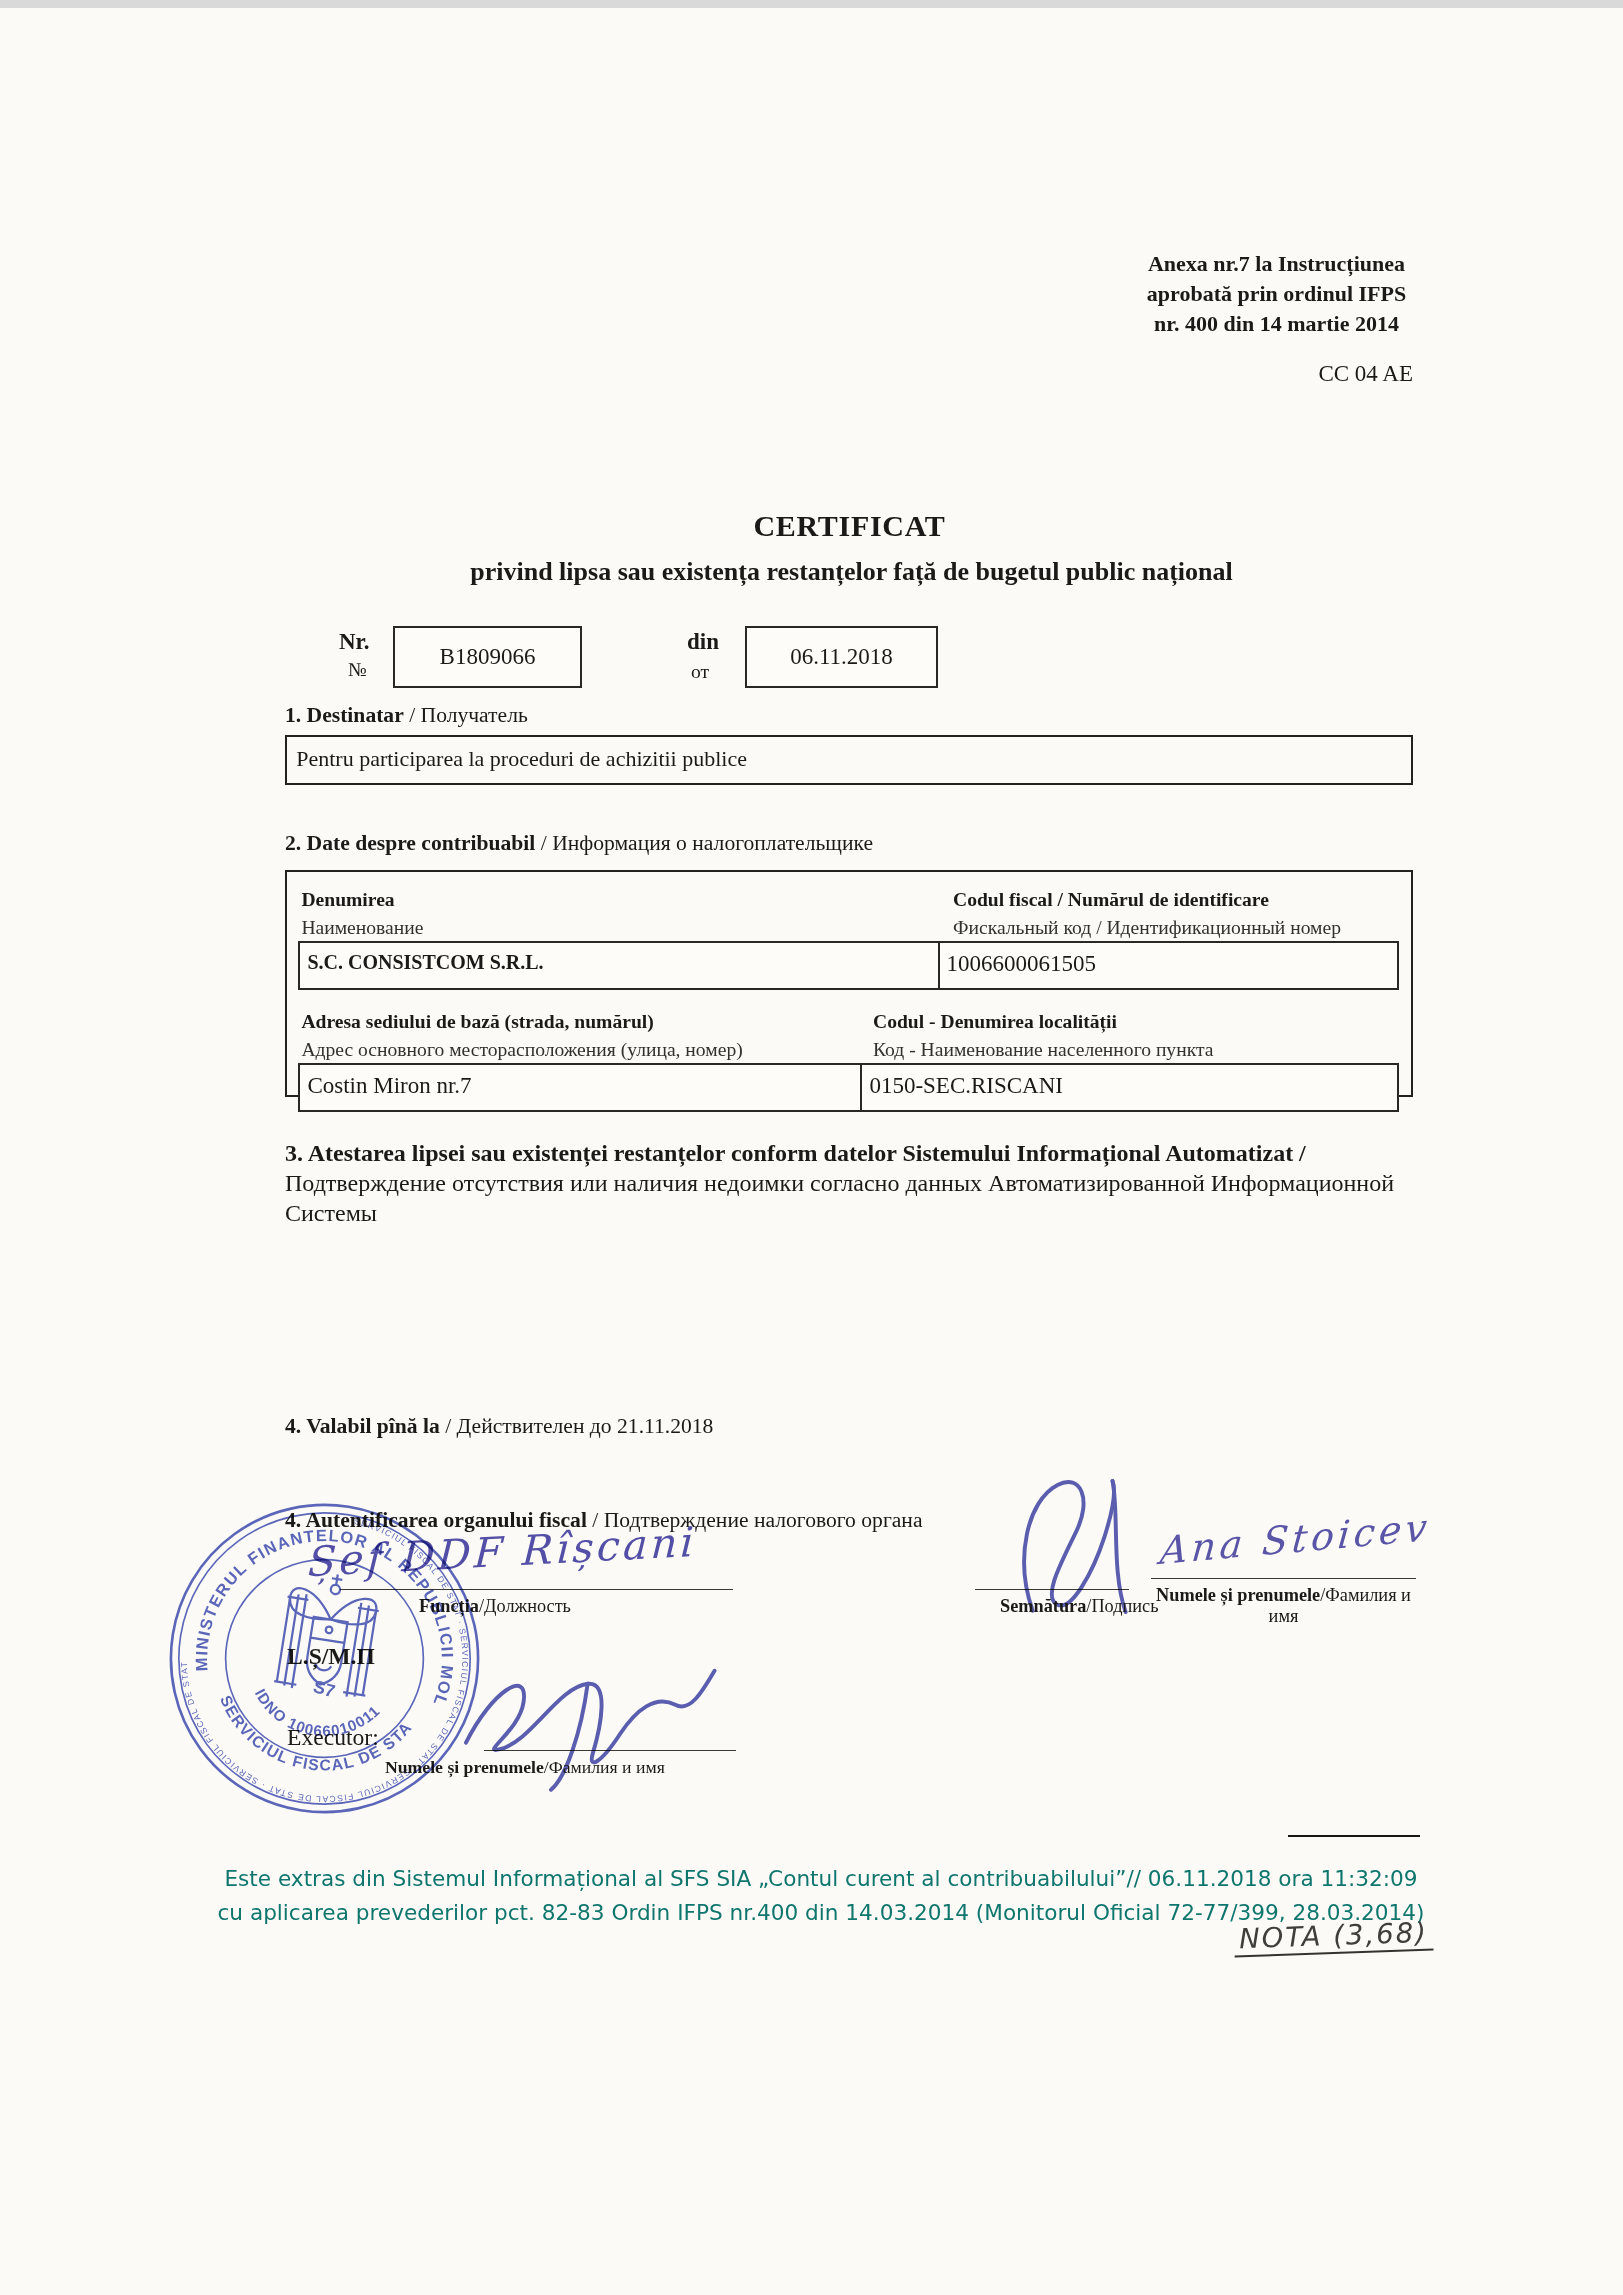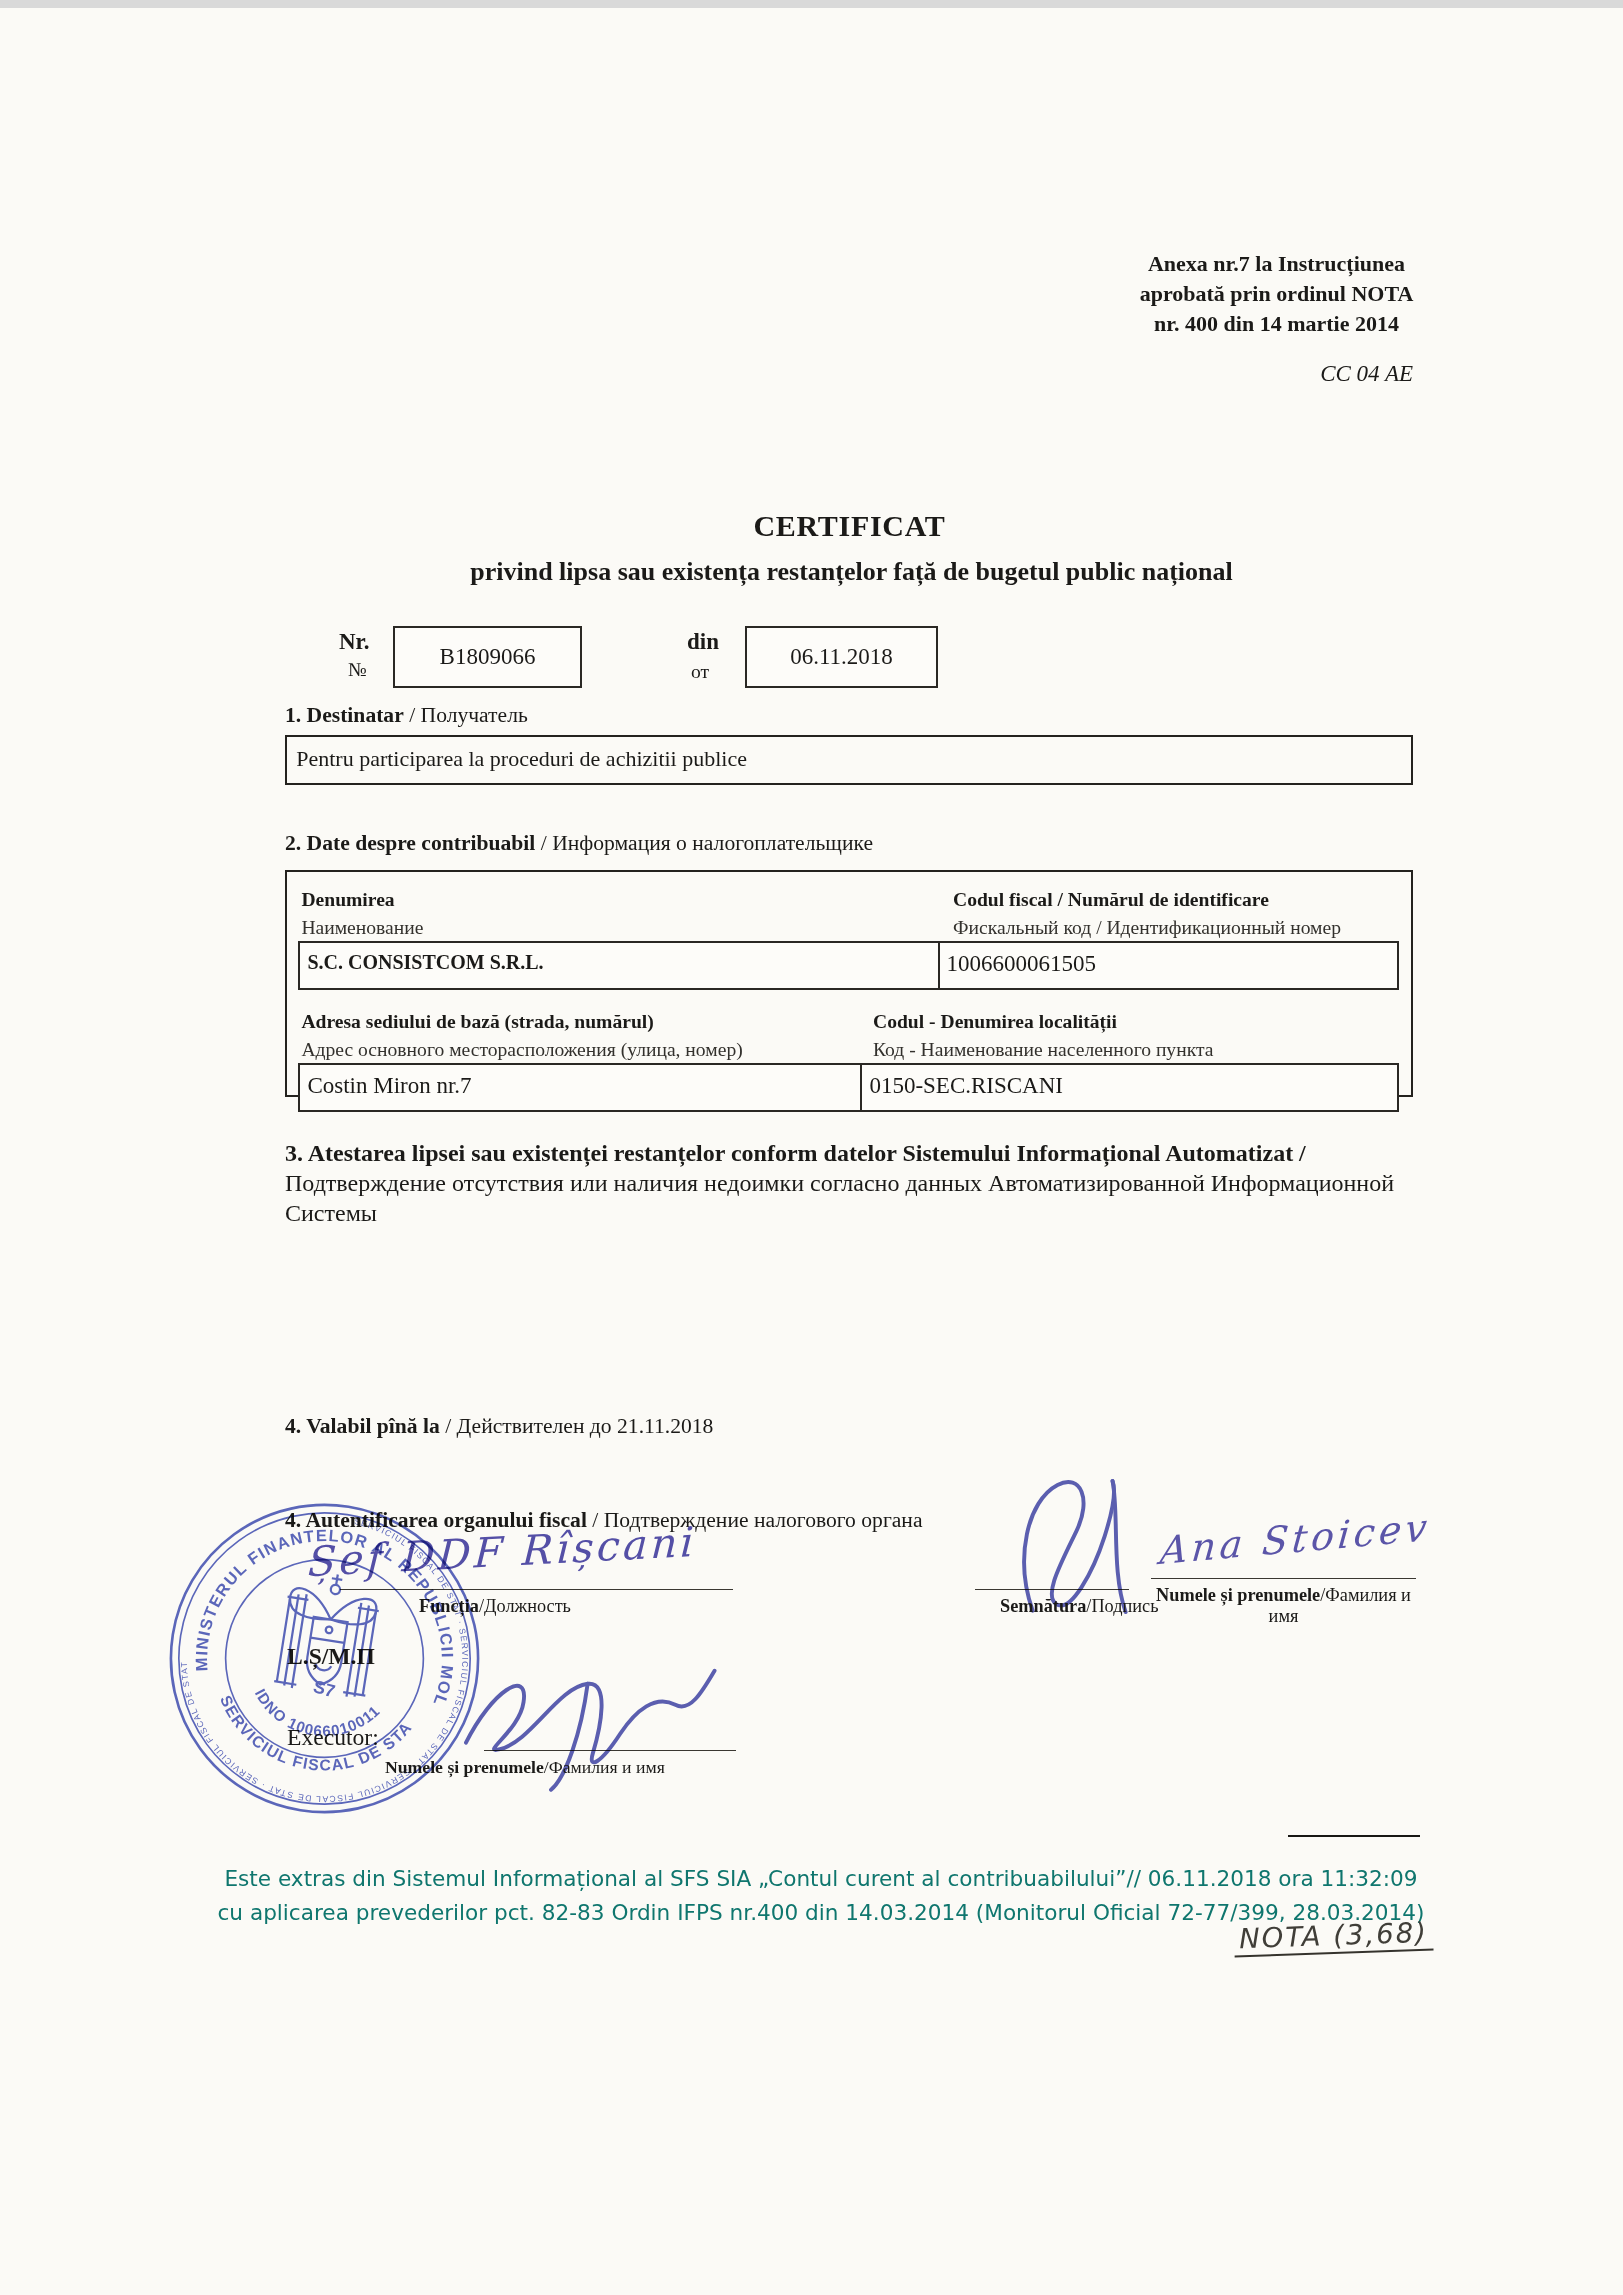--- a/index.html
+++ b/index.html
@@ -4,21 +4,21 @@
 <style>
   html,body{margin:0;padding:0;background:#d9d9d9;}
   .page{
     position:relative;width:1623px;height:2295px;margin:8px auto;
     background:#fbfaf6;color:#1b1a18;
     font-family:"Liberation Serif", serif;overflow:hidden;
   }
   .abs{position:absolute;}
   .b{font-weight:bold;}
   .center{text-align:center;}
-  .right{text-align:right;font-style:italic;}
+  .right{text-align:right;}
   .box{border:2px solid #2a2824;background:#fdfcf9;}
   .thick{border:2.6px solid #24221e;}
   .lbl30{font-size:19.6px;line-height:27.5px;}
   .t33{font-size:24px;line-height:30px;}
   .seclbl{font-size:21.6px;}
   .fieldtxt{font-size:23px;}
   .smallcap{font-size:18.3px;}
   .rule{border-top:1.3px solid #3a3731;}
   .hand{
     font-family:"DejaVu Serif", serif;font-style:italic;
@@ -36,21 +36,21 @@
     transform:rotate(-2deg);padding:0 5.2px 1.3px 5.2px;white-space:nowrap;
   }
 </style>
 </head>
 <body>
 
 <div class="page">
 
   <div class="abs center b" style="left:1113px;top:241px;width:327px;font-size:22px;line-height:30px;">
     <div>Anexa nr.7 la Instrucțiunea</div>
-    <div>aprobată prin ordinul NOTA</div>
+    <div>aprobată prin ordinul IFPS</div>
     <div>nr. 400 din 14 martie 2014</div>
   </div>
   <div class="abs right" style="left:1217px;top:353px;width:196px;font-size:23px;">CC 04 AE</div>
 
   <div class="abs center b" style="left:236px;top:549px;width:1231px;font-size:26px;">privind lipsa sau existența restanțelor față de bugetul public național</div>
   <div class="abs center b" style="left:285px;top:501px;width:1129px;font-size:30px;letter-spacing:0.7px;">CERTIFICAT</div>
 
   <div class="abs b" style="left:339px;top:621px;font-size:23px;">Nr.</div>
   <div class="abs" style="left:348px;top:651px;font-size:19.6px;">№</div>
   <div class="abs box center" style="left:393px;top:618px;width:185px;height:58px;line-height:58px;">

